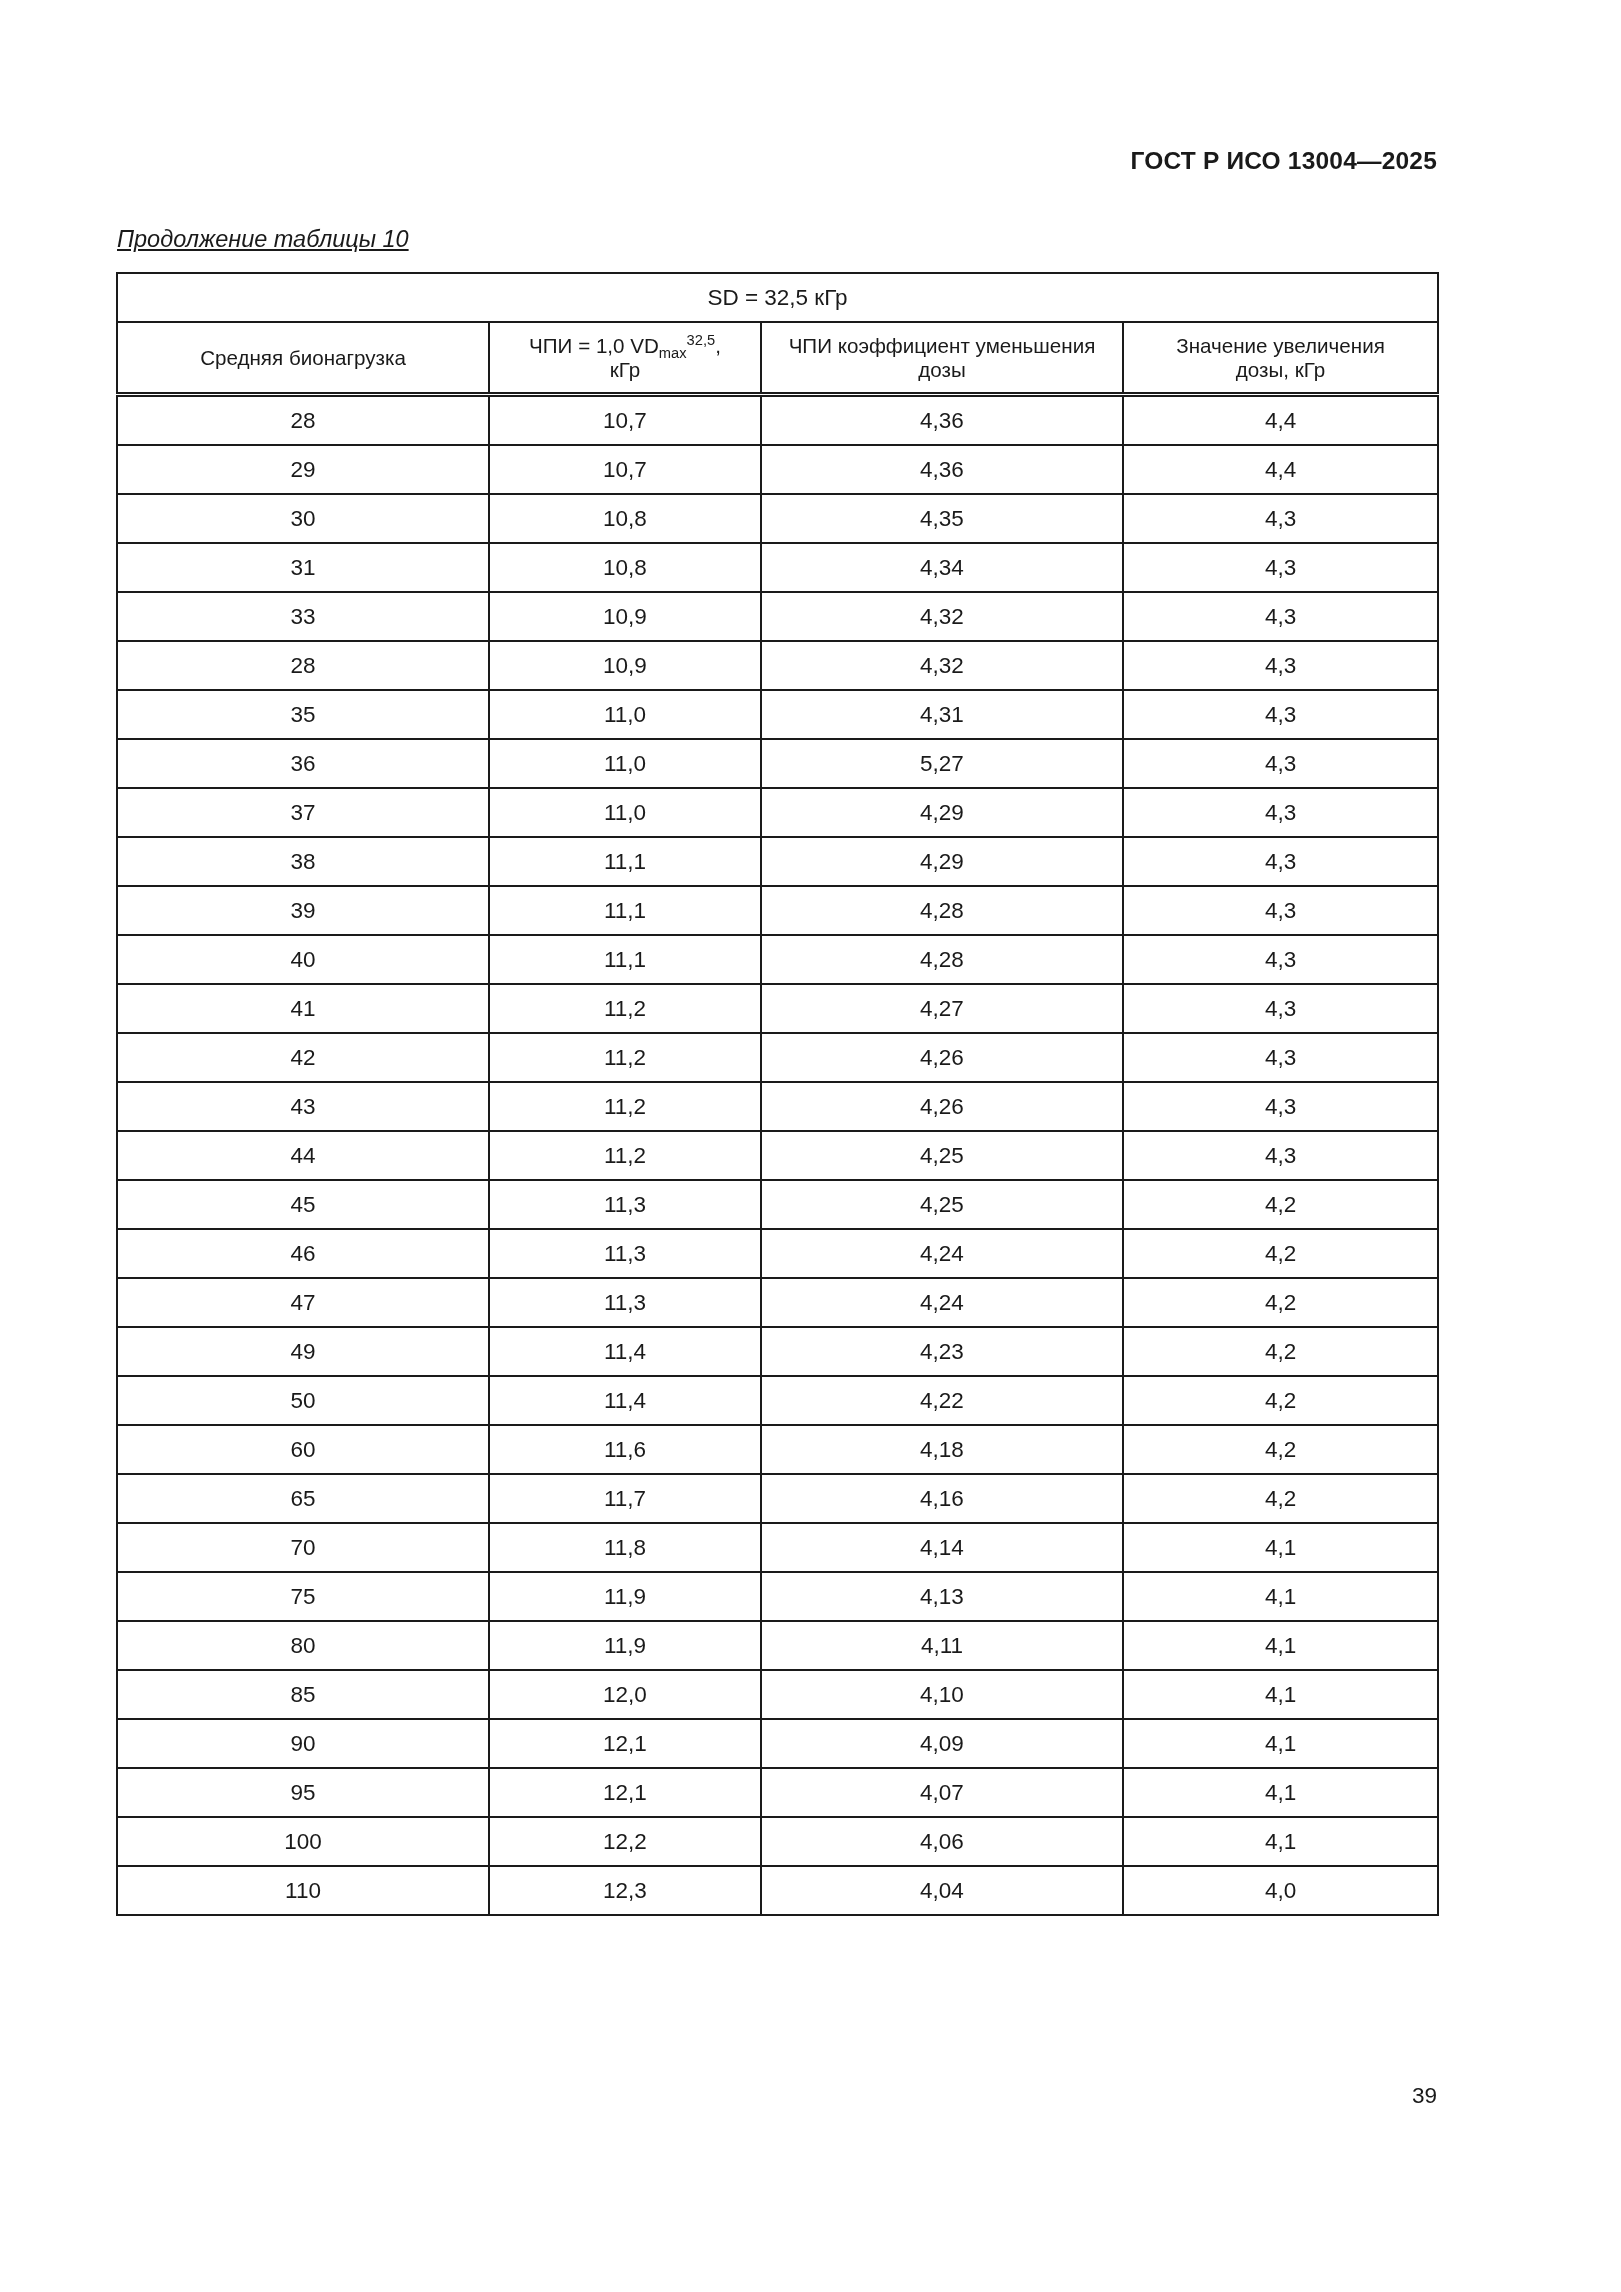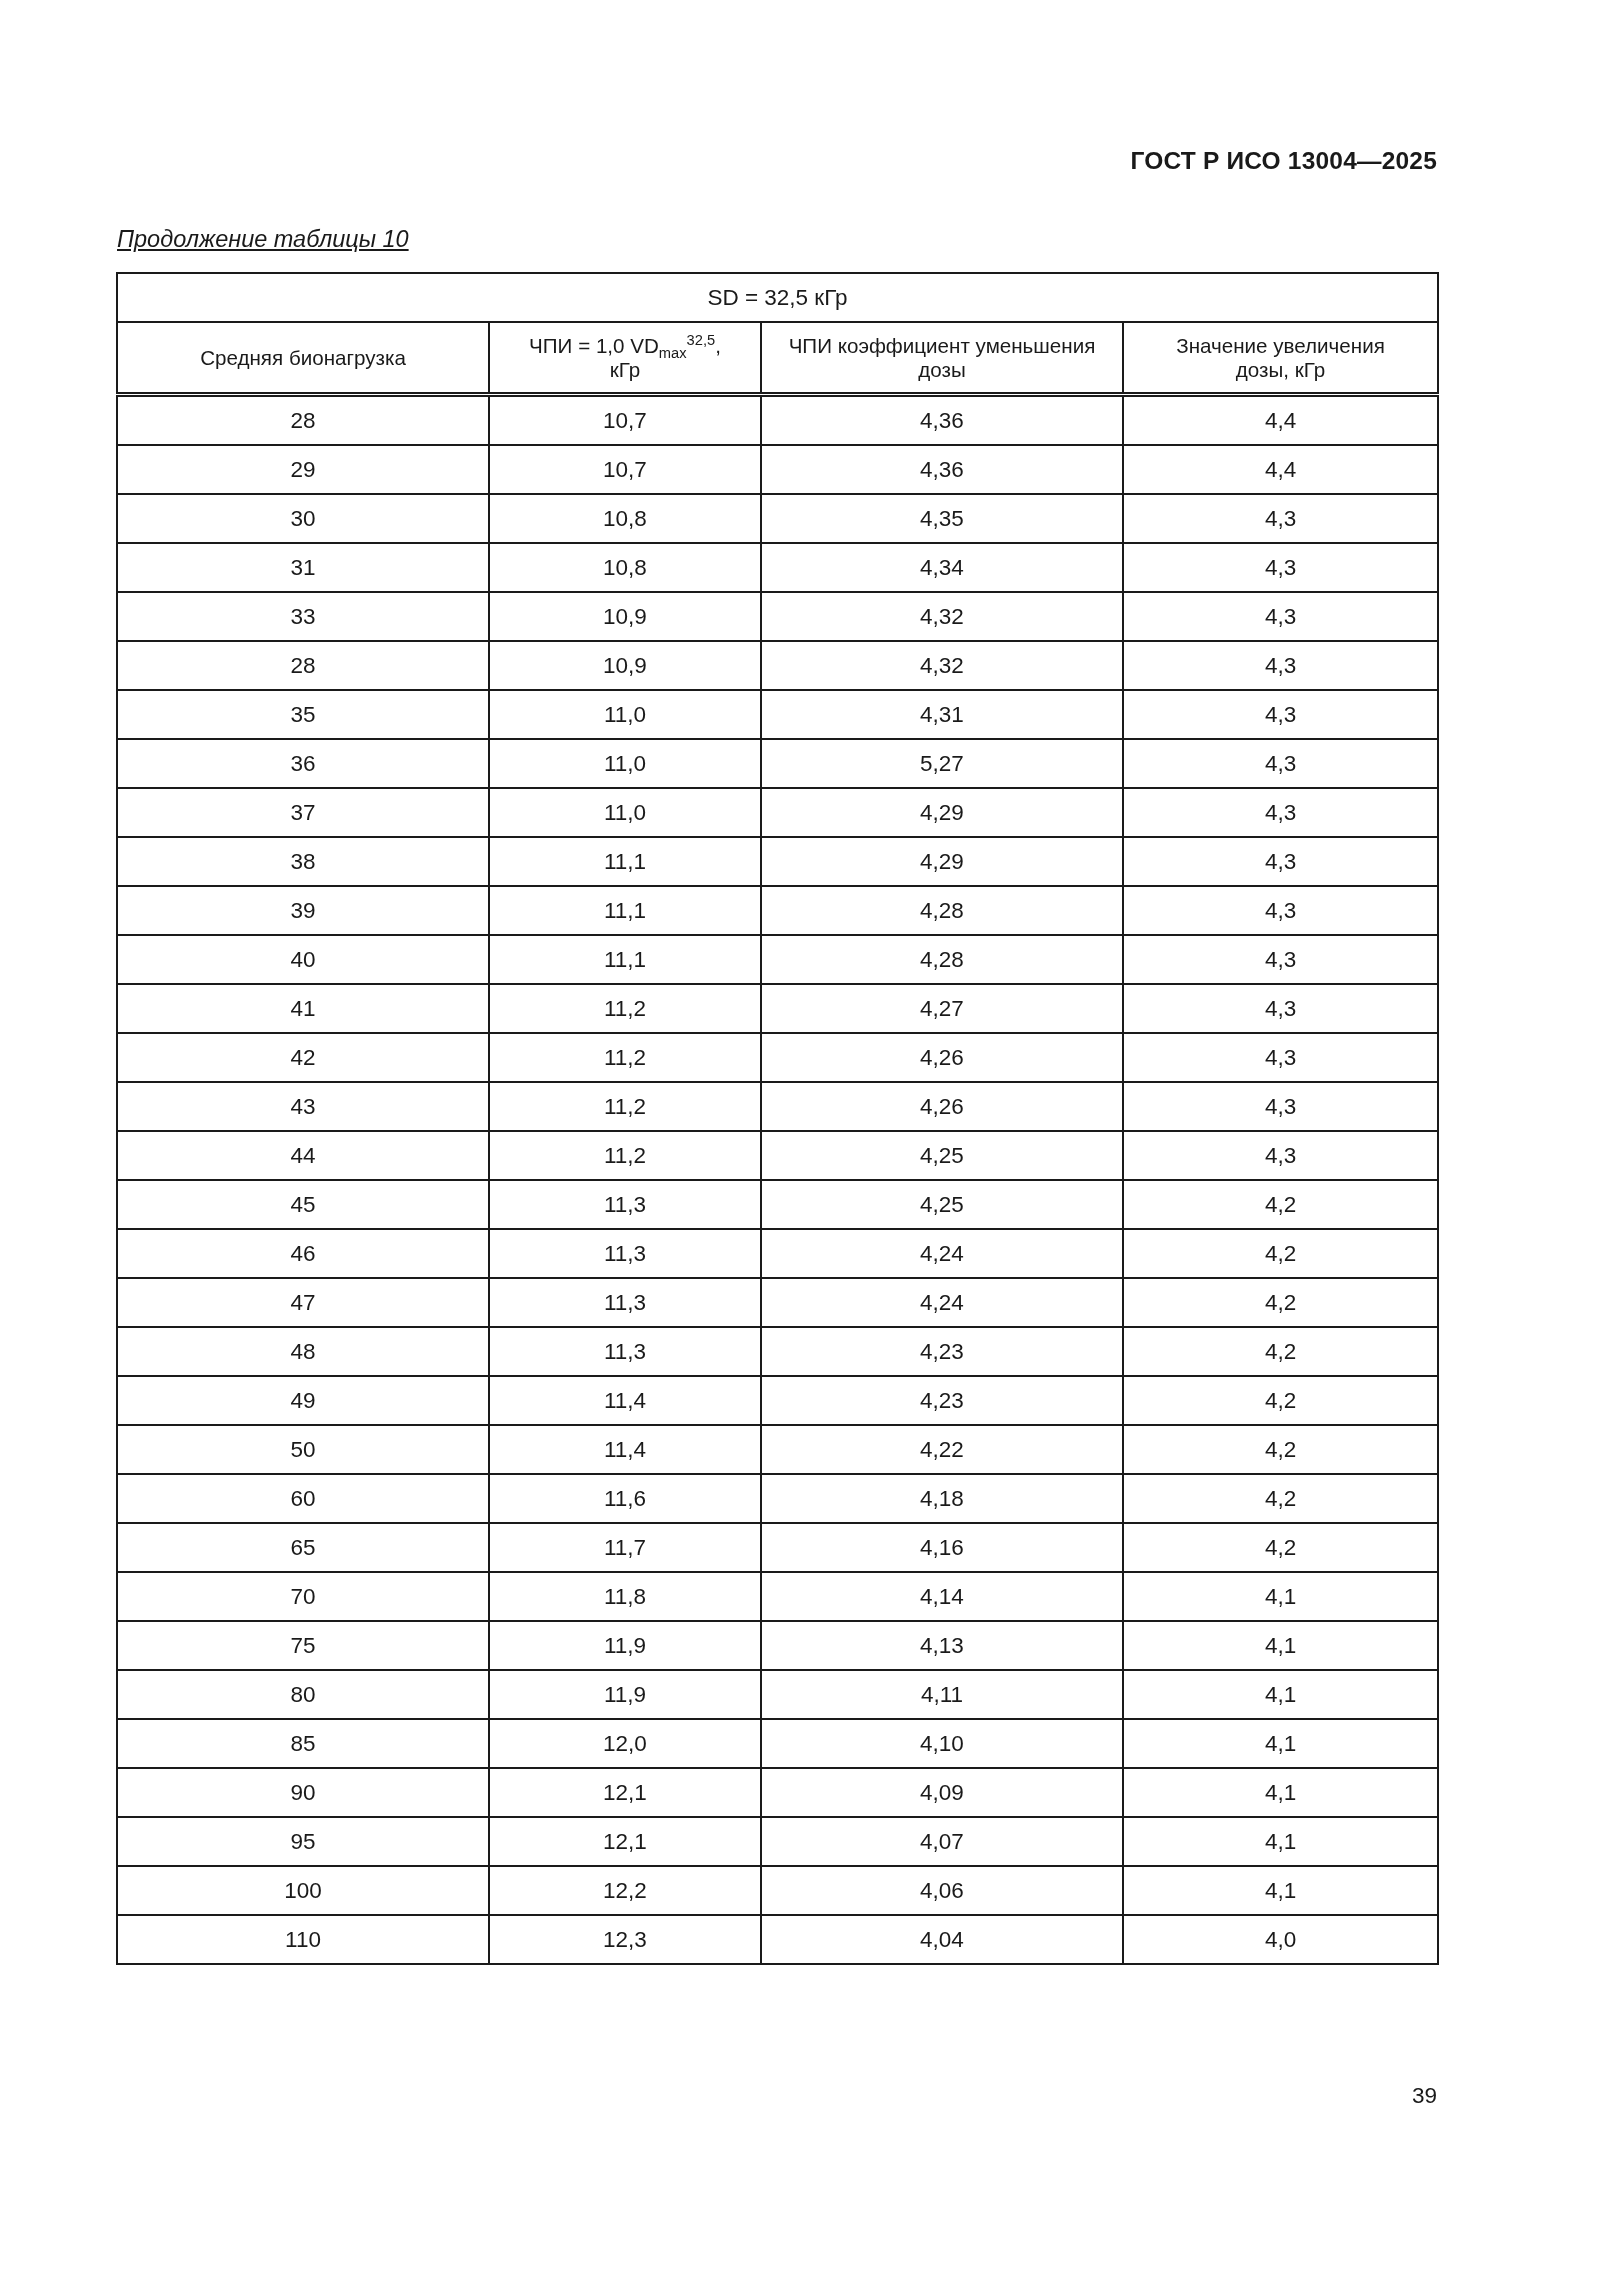--- a/index.html
+++ b/index.html
@@ -230,26 +230,20 @@
           <td>4,24</td>
           <td>4,2</td>
         </tr>
         <tr class="data-row">
           <td>47</td>
           <td>11,3</td>
           <td>4,24</td>
           <td>4,2</td>
         </tr>
         <tr class="data-row">
-          <td>48</td>
-          <td>11,3</td>
-          <td>4,23</td>
-          <td>4,2</td>
-        </tr>
-        <tr class="data-row">
           <td>49</td>
           <td>11,4</td>
           <td>4,23</td>
           <td>4,2</td>
         </tr>
         <tr class="data-row">
           <td>50</td>
           <td>11,4</td>
           <td>4,22</td>
           <td>4,2</td>

